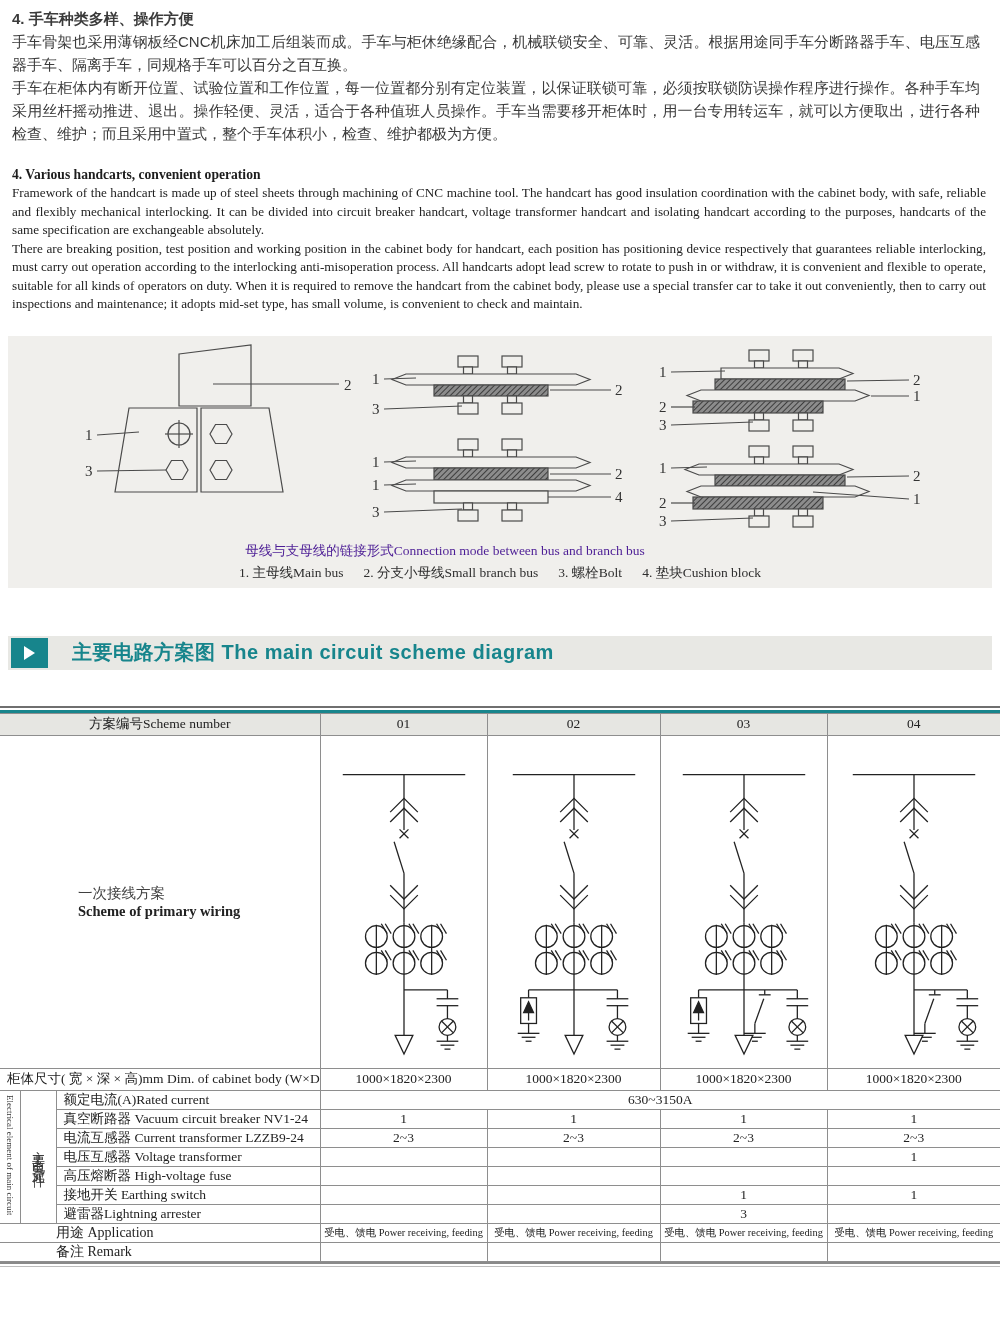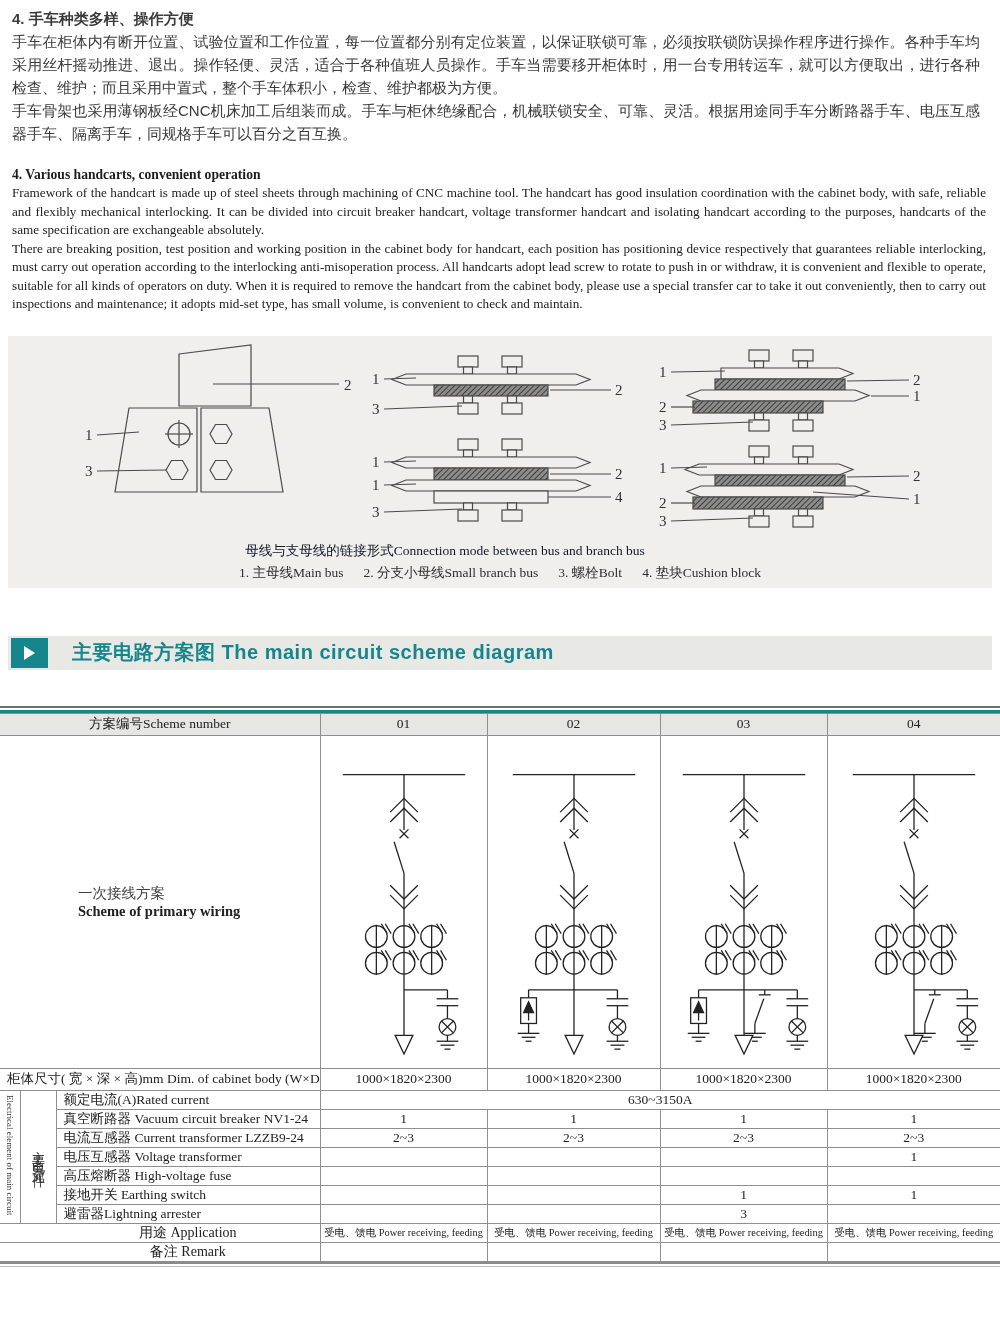--- a/index.html
+++ b/index.html
@@ -14,21 +14,21 @@
 
   
   .en-block{margin:20px 14px 0 12px;color:#1d1d1d;font-family:"Liberation Serif",serif;font-size:13.2px;line-height:18.5px;}
   .en-block h3{font-size:13.6px;font-weight:600;line-height:19px;}
   .en-block p{text-align:justify;}
 
   
   .gray-box{margin:22px 8px 0 8px;height:252px;background:#f0efec;position:relative;}
   .gray-box svg{display:block;}
   .fig-caption{position:absolute;left:0;right:110px;top:206px;text-align:center;
-      font-family:"Liberation Serif",serif;font-size:13.5px;color:#0f172a;}
+      font-family:"Liberation Serif",serif;font-size:13.5px;color:#4c1d95;}
   .fig-legend{position:absolute;left:0;right:0;top:228px;display:flex;justify-content:center;gap:20px;
       font-family:"Liberation Serif",serif;font-size:13.5px;color:#2e2e2e;}
 
   
   .sec-header{margin:48px 8px 0 8px;height:34px;background:#e8e8e4;display:flex;align-items:center;}
   .marker{width:37px;height:30px;background:var(--accent);margin-left:3px;display:flex;align-items:center;justify-content:center;flex:0 0 auto;}
   .marker-tri{width:0;height:0;border-left:11px solid #ffffff;border-top:7px solid transparent;border-bottom:7px solid transparent;}
   .sec-title{color:var(--accent);font-size:20px;font-weight:bold;margin-left:24px;letter-spacing:.5px;}
 
   
@@ -46,36 +46,36 @@
   td.rowlabel{text-align:left;padding-left:7px;font-family:"Liberation Serif",serif;font-size:13.5px;white-space:nowrap;overflow:hidden;}
   td.val{text-align:center;font-family:"Liberation Serif",serif;font-size:13.5px;}
   tr.dim td{height:22px;}
   tr.el td{height:19px;}
   tr.app td{height:19px;}
   tr.rem td{height:17px;}
   td.strip-en{width:20px;text-align:center;padding:2px 0;border-left:hidden;}
   td.strip-en span{writing-mode:vertical-rl;font-family:"Liberation Serif",serif;font-size:9px;color:#333;line-height:1;display:inline-block;max-height:130px;overflow:hidden;}
   td.strip-cn{text-align:center;padding:2px 0;}
   td.strip-cn span{writing-mode:vertical-rl;font-size:13px;color:#333;letter-spacing:5px;display:inline-block;}
-  td.applabel{padding-left:56px;font-size:14px;text-align:center;}
+  td.applabel{padding-left:56px;font-size:14px;}
   td.appval{font-size:10.4px;white-space:nowrap;text-align:center;font-family:"Liberation Serif",serif;overflow:hidden;}
   .bottom-dark{height:2px;background:#8a8a8a;}
   .bottom-thin{height:1px;background:#bdbdbd;margin-top:2px;}
 
   text{font-family:"Liberation Serif",serif;font-size:15px;fill:#333;}
 </style>
 </head>
 <body>
 
 <div class="page">
 
   <div class="cn-block">
     <h3>4. 手车种类多样、操作方便</h3>
+    <p>手车骨架也采用薄钢板经CNC机床加工后组装而成。手车与柜休绝缘配合，机械联锁安全、可靠、灵活。根据用途同手车分断路器手车、电压互感器手车、隔离手车，同规格手车可以百分之百互换。</p>
     <p>手车在柜体内有断开位置、试验位置和工作位置，每一位置都分别有定位装置，以保证联锁可靠，必须按联锁防误操作程序进行操作。各种手车均采用丝杆摇动推进、退出。操作轻便、灵活，适合于各种值班人员操作。手车当需要移开柜体时，用一台专用转运车，就可以方便取出，进行各种检查、维护；而且采用中置式，整个手车体积小，检查、维护都极为方便。</p>
-    <p>手车骨架也采用薄钢板经CNC机床加工后组装而成。手车与柜休绝缘配合，机械联锁安全、可靠、灵活。根据用途同手车分断路器手车、电压互感器手车、隔离手车，同规格手车可以百分之百互换。</p>
   </div>
 
   <div class="en-block">
     <h3>4. Various handcarts, convenient operation</h3>
     <p>Framework of the handcart is made up of steel sheets through machining of CNC machine tool. The handcart has good insulation coordination with the cabinet body, with safe, reliable and flexibly mechanical interlocking. It can be divided into circuit breaker handcart, voltage transformer handcart and isolating handcart according to the purposes, handcarts of the same specification are exchangeable absolutely.</p>
     <p>There are breaking position, test position and working position in the cabinet body for handcart, each position has positioning device respectively that guarantees reliable interlocking, must carry out operation according to the interlocking anti-misoperation process. All handcarts adopt lead screw to rotate to push in or withdraw, it is convenient and flexible to operate, suitable for all kinds of operators on duty. When it is required to remove the handcart from the cabinet body, please use a special transfer car to take it out conveniently, then to carry out inspections and maintenance; it adopts mid-set type, has small volume, is convenient to check and maintain.</p>
   </div>
 
   <div class="gray-box">
     <svg viewBox="0 0 984 205" width="984" height="205">

